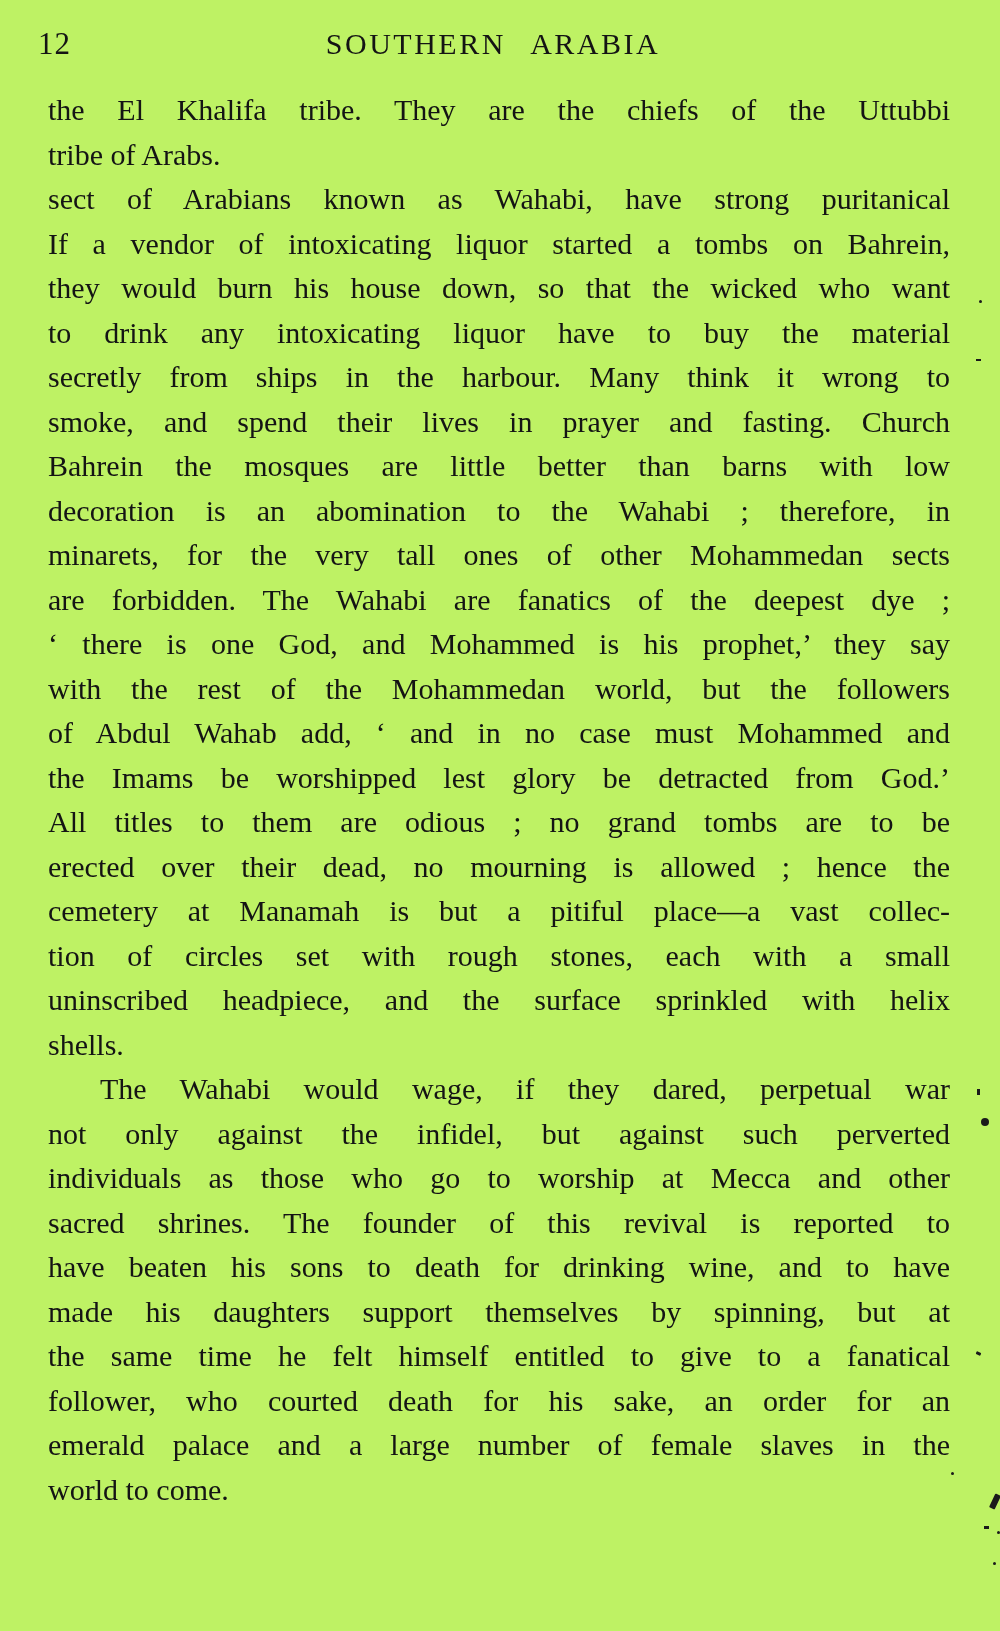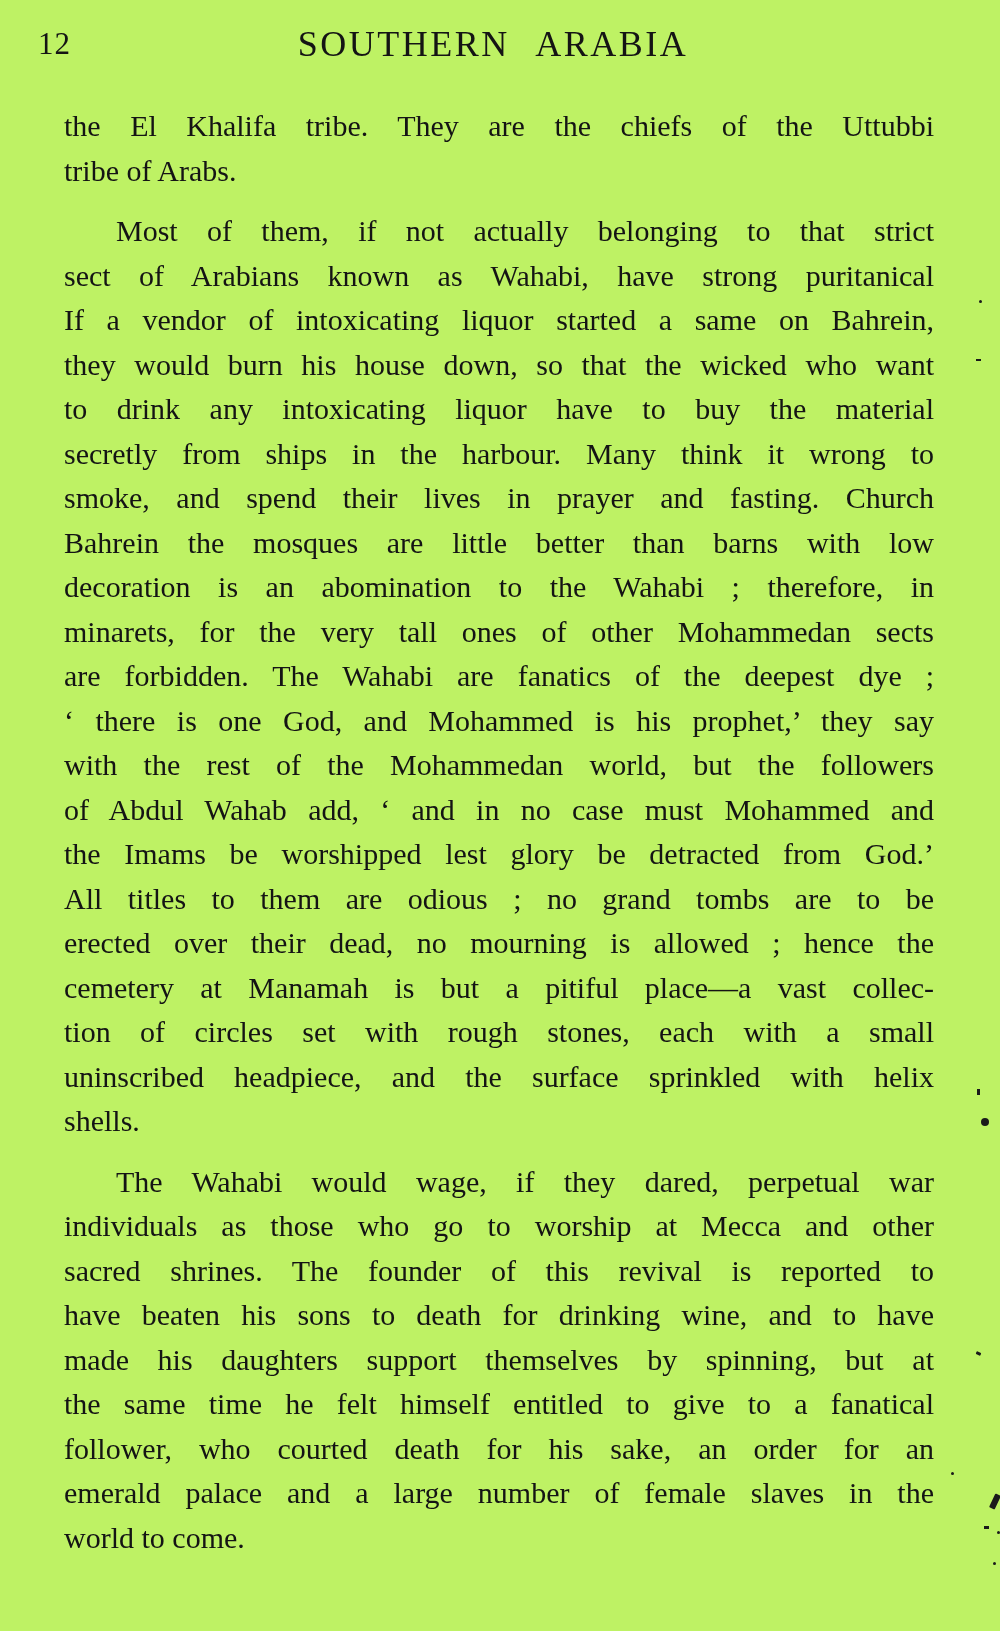--- a/index.html
+++ b/index.html
@@ -30,35 +30,35 @@
     font-size: 31px;
     line-height: 36px;
     letter-spacing: 1px;
   }
   .running-title {
     position: absolute;
     left: 0;
     right: 0;
     top: 0;
     text-align: center;
-    font-size: 36px;
+    font-size: 30px;
     line-height: 40px;
     letter-spacing: 2.5px;
     word-spacing: 16px;
     font-weight: normal;
   }
   .text-block {
     position: absolute;
     left: 48px;
     top: 88px;
     width: 902px;
     font-size: 30px;
   }
   .paragraph {
-    margin: 16px;
+    margin: 0;
   }
   .line {
     height: 44.5px;
     line-height: 44.5px;
     text-align: justify;
     text-align-last: justify;
     white-space: nowrap; 
   }
   .line { white-space: normal; }
   .line.indent { padding-left: 52px; }
@@ -79,23 +79,22 @@
     <span class="page-num">12</span>
     <div class="running-title">SOUTHERN ARABIA</div>
   </div>
 
   <div class="text-block">
       <div class="paragraph">
         <div class="line">the El Khalifa tribe.  They are the chiefs of the Uttubbi</div>
         <div class="line last">tribe of Arabs.</div>
       </div>
       <div class="paragraph">
-        <div class="line indent">Most of them, if not actually belonging to that strict</div>
         <div class="line">sect of Arabians known as Wahabi, have strong puritanical</div>
-        <div class="line">If a vendor of intoxicating liquor started a same on Bahrein,</div>
+        <div class="line">If a vendor of intoxicating liquor started a tombs on Bahrein,</div>
         <div class="line">they would burn his house down, so that the wicked who want</div>
         <div class="line">to drink any intoxicating liquor have to buy the material</div>
         <div class="line">secretly from ships in the harbour.  Many think it wrong to</div>
         <div class="line">smoke, and spend their lives in prayer and fasting.  Church</div>
         <div class="line">Bahrein the mosques are little better than barns with low</div>
         <div class="line">decoration is an abomination to the Wahabi ; therefore, in</div>
         <div class="line">minarets, for the very tall ones of other Mohammedan sects</div>
         <div class="line">are forbidden.  The Wahabi are fanatics of the deepest dye ;</div>
         <div class="line">‘ there is one God, and Mohammed is his prophet,’ they say</div>
         <div class="line">with the rest of the Mohammedan world, but the followers</div>
@@ -103,20 +102,21 @@
         <div class="line">the Imams be worshipped lest glory be detracted from God.’</div>
         <div class="line">All titles to them are odious ; no grand tombs are to be</div>
         <div class="line">erected over their dead, no mourning is allowed ; hence the</div>
         <div class="line">cemetery at Manamah is but a pitiful place—a vast collec-</div>
         <div class="line">tion of circles set with rough stones, each with a small</div>
         <div class="line">uninscribed headpiece, and the surface sprinkled with helix</div>
         <div class="line last">shells.</div>
       </div>
       <div class="paragraph">
         <div class="line indent">The Wahabi would wage, if they dared, perpetual war</div>
+        <div class="line">not only against the infidel, but against such perverted</div>
         <div class="line">individuals as those who go to worship at Mecca and other</div>
         <div class="line">sacred shrines.  The founder of this revival is reported to</div>
         <div class="line">have beaten his sons to death for drinking wine, and to have</div>
         <div class="line">made his daughters support themselves by spinning, but at</div>
         <div class="line">the same time he felt himself entitled to give to a fanatical</div>
         <div class="line">follower, who courted death for his sake, an order for an</div>
         <div class="line">emerald palace and a large number of female slaves in the</div>
         <div class="line last">world to come.</div>
       </div>
     </div>

